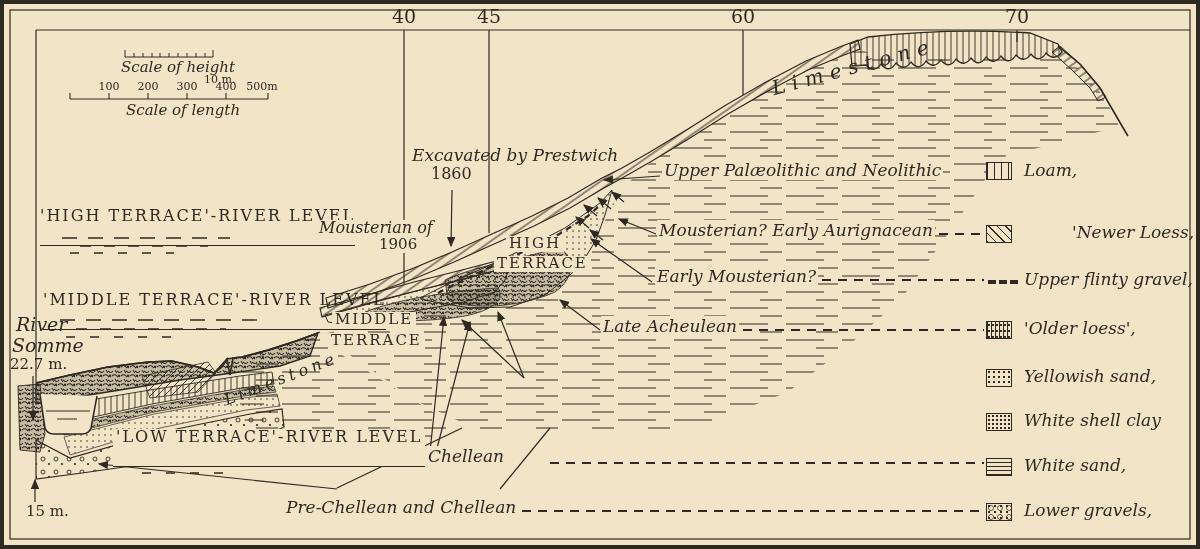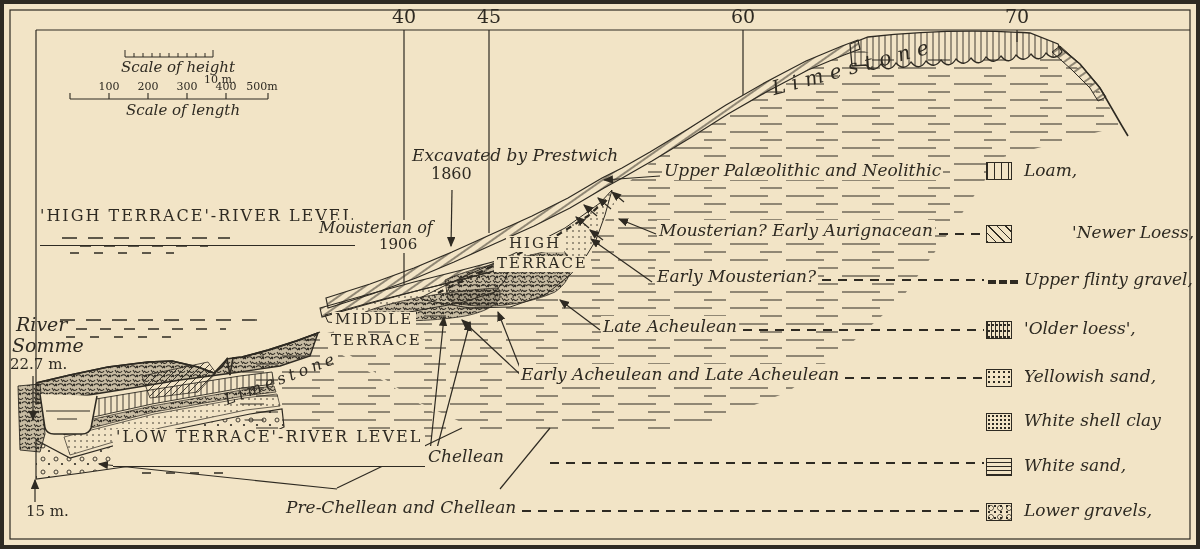--- a/index.html
+++ b/index.html
@@ -206,20 +206,21 @@
   <div class="lbl snum" style="left:204px;top:40px;margin-top:34px;">10 m.</div>
   <div class="lbl scap" style="left:121px;top:60px;">Scale of height</div>
   <div class="lbl snum ctr" style="left:109px;top:81px;">100</div>
   <div class="lbl snum ctr" style="left:148px;top:81px;">200</div>
   <div class="lbl snum ctr" style="left:187px;top:81px;">300</div>
   <div class="lbl snum ctr" style="left:226px;top:81px;">400</div>
   <div class="lbl snum ctr" style="left:262px;top:81px;">500m</div>
   <div class="lbl scap" style="left:126px;top:103px;">Scale of length</div>
 
   <div class="lbl caps ul" style="left:40px;top:208px;">'HIGH TERRACE'-RIVER LEVEL</div>
+  <div class="lbl caps ul" style="left:43px;top:292px;">'MIDDLE TERRACE'-RIVER LEVEL</div>
   <div class="lbl caps ul bgp" style="left:113px;top:429px;">'LOW TERRACE'-RIVER LEVEL</div>
 
   <div class="lbl it" style="left:16px;top:315px;font-size:19px;">River</div>
   <div class="lbl it" style="left:12px;top:336px;font-size:19px;">Somme</div>
   <div class="lbl" style="left:10px;top:357px;font-size:15px;">22.7 m.</div>
   <div class="lbl" style="left:26px;top:504px;font-size:15px;">15 m.</div>
 
   <div class="lbl it" style="left:412px;top:147px;font-size:17px;">Excavated by Prestwich</div>
   <div class="lbl" style="left:431px;top:166px;font-size:16px;">1860</div>
   <div class="lbl it bgp" style="left:316px;top:220px;font-size:16px;">Mousterian of</div>
@@ -241,24 +242,20 @@
     <div class="dash"></div>
   </div>
   <div class="horizon" style="left:655px;top:266px;width:329px;">
     <span class="hl">Early Mousterian?</span>
     <div class="dash"></div>
   </div>
   <div class="horizon" style="left:601px;top:316px;width:383px;">
     <span class="hl">Late Acheulean</span>
     <div class="dash"></div>
   </div>
-  <div class="horizon" style="left:519px;top:364px;width:465px;">
-    <span class="hl">Early Acheulean and Late Acheulean</span>
-    <div class="dash"></div>
-  </div>
   <div class="horizon" style="left:426px;top:446px;width:558px;gap:40px;">
     <span class="hl">Chellean</span>
     <div class="dash" style="margin-bottom:2px;"></div>
   </div>
   <div class="horizon" style="left:284px;top:497px;width:700px;">
     <span class="hl">Pre-Chellean and Chellean</span>
     <div class="dash"></div>
   </div>
 
   <div class="sw sw-loam" style="left:986px;top:162px;"></div>

